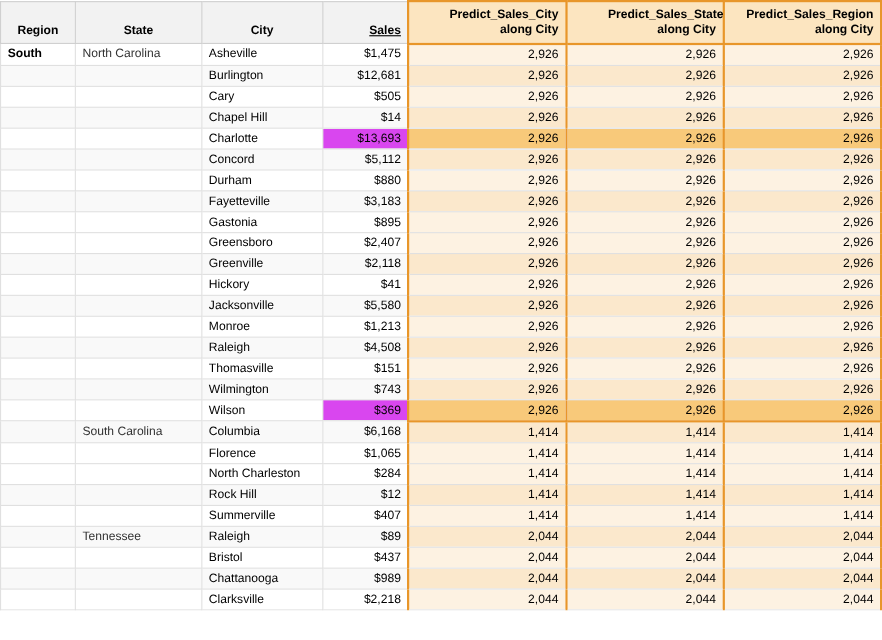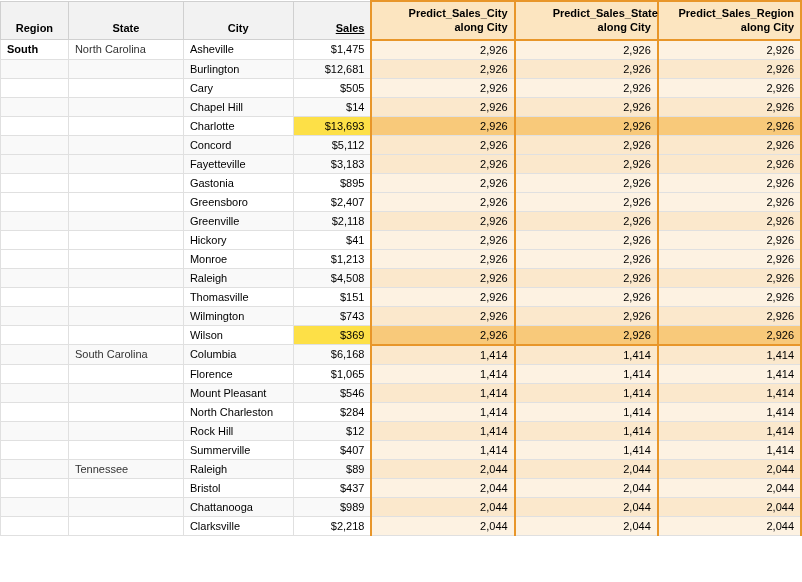--- a/index.html
+++ b/index.html
@@ -99,21 +99,21 @@
       background: #fbe8cc;
     }
 
     
     tbody tr.row-highlight td.pred1-val,
     tbody tr.row-highlight td.pred2-val,
     tbody tr.row-highlight td.pred3-val {
       background: #f8c97a;
     }
     tbody tr.row-highlight td.sales-val {
-      background: #fde047;
+      background: #d946ef;
       text-align: right;
     }
 
     
     tbody tr td.region-cell {
       font-weight: bold;
     }
     tbody tr td.state-cell {
       color: #333;
       margin-top: 48px;
@@ -223,20 +223,29 @@
         </tr>
         <tr class="row-alt">
           <td class="region-cell"></td>
           <td class="state-cell"></td>
           <td>Concord</td>
           <td class="sales-val">$5,112</td>
           <td class="pred-val pred1-val">2,926</td>
           <td class="pred-val pred2-val">2,926</td>
           <td class="pred-val pred3-val">2,926</td>
         </tr>
+        <tr>
+          <td class="region-cell"></td>
+          <td class="state-cell"></td>
+          <td>Durham</td>
+          <td class="sales-val">$880</td>
+          <td class="pred-val pred1-val">2,926</td>
+          <td class="pred-val pred2-val">2,926</td>
+          <td class="pred-val pred3-val">2,926</td>
+        </tr>
         <tr class="row-alt">
           <td class="region-cell"></td>
           <td class="state-cell"></td>
           <td>Fayetteville</td>
           <td class="sales-val">$3,183</td>
           <td class="pred-val pred1-val">2,926</td>
           <td class="pred-val pred2-val">2,926</td>
           <td class="pred-val pred3-val">2,926</td>
         </tr>
         <tr>
@@ -264,20 +273,29 @@
           <td class="sales-val">$2,118</td>
           <td class="pred-val pred1-val">2,926</td>
           <td class="pred-val pred2-val">2,926</td>
           <td class="pred-val pred3-val">2,926</td>
         </tr>
         <tr>
           <td class="region-cell"></td>
           <td class="state-cell"></td>
           <td>Hickory</td>
           <td class="sales-val">$41</td>
+          <td class="pred-val pred1-val">2,926</td>
+          <td class="pred-val pred2-val">2,926</td>
+          <td class="pred-val pred3-val">2,926</td>
+        </tr>
+        <tr class="row-alt">
+          <td class="region-cell"></td>
+          <td class="state-cell"></td>
+          <td>Jacksonville</td>
+          <td class="sales-val">$5,580</td>
           <td class="pred-val pred1-val">2,926</td>
           <td class="pred-val pred2-val">2,926</td>
           <td class="pred-val pred3-val">2,926</td>
         </tr>
         <tr>
           <td class="region-cell"></td>
           <td class="state-cell"></td>
           <td>Monroe</td>
           <td class="sales-val">$1,213</td>
           <td class="pred-val pred1-val">2,926</td>
@@ -331,29 +349,20 @@
         </tr>
         <tr>
           <td class="region-cell"></td>
           <td class="state-cell"></td>
           <td>Florence</td>
           <td class="sales-val">$1,065</td>
           <td class="pred-val pred1-val">1,414</td>
           <td class="pred-val pred2-val">1,414</td>
           <td class="pred-val pred3-val">1,414</td>
         </tr>
-        <tr class="row-alt">
-          <td class="region-cell"></td>
-          <td class="state-cell"></td>
-          <td>Mount Pleasant</td>
-          <td class="sales-val">$546</td>
-          <td class="pred-val pred1-val">1,414</td>
-          <td class="pred-val pred2-val">1,414</td>
-          <td class="pred-val pred3-val">1,414</td>
-        </tr>
         <tr>
           <td class="region-cell"></td>
           <td class="state-cell"></td>
           <td>North Charleston</td>
           <td class="sales-val">$284</td>
           <td class="pred-val pred1-val">1,414</td>
           <td class="pred-val pred2-val">1,414</td>
           <td class="pred-val pred3-val">1,414</td>
         </tr>
         <tr class="row-alt">

